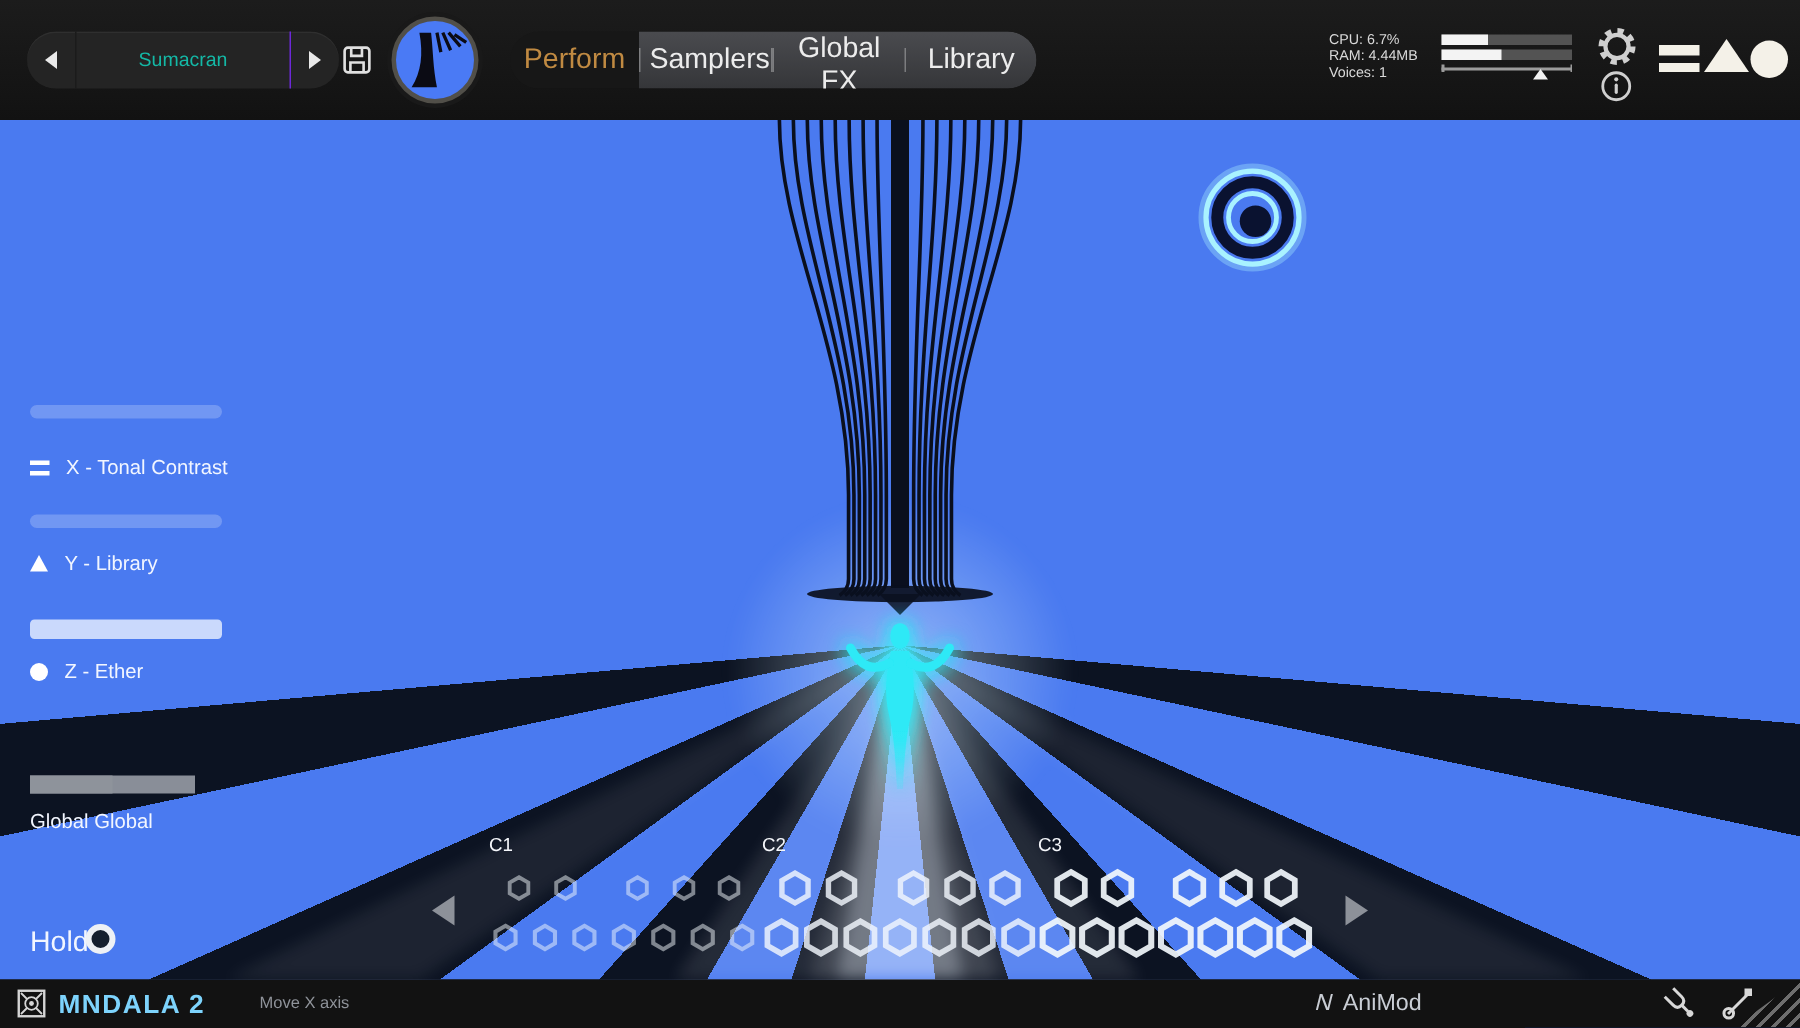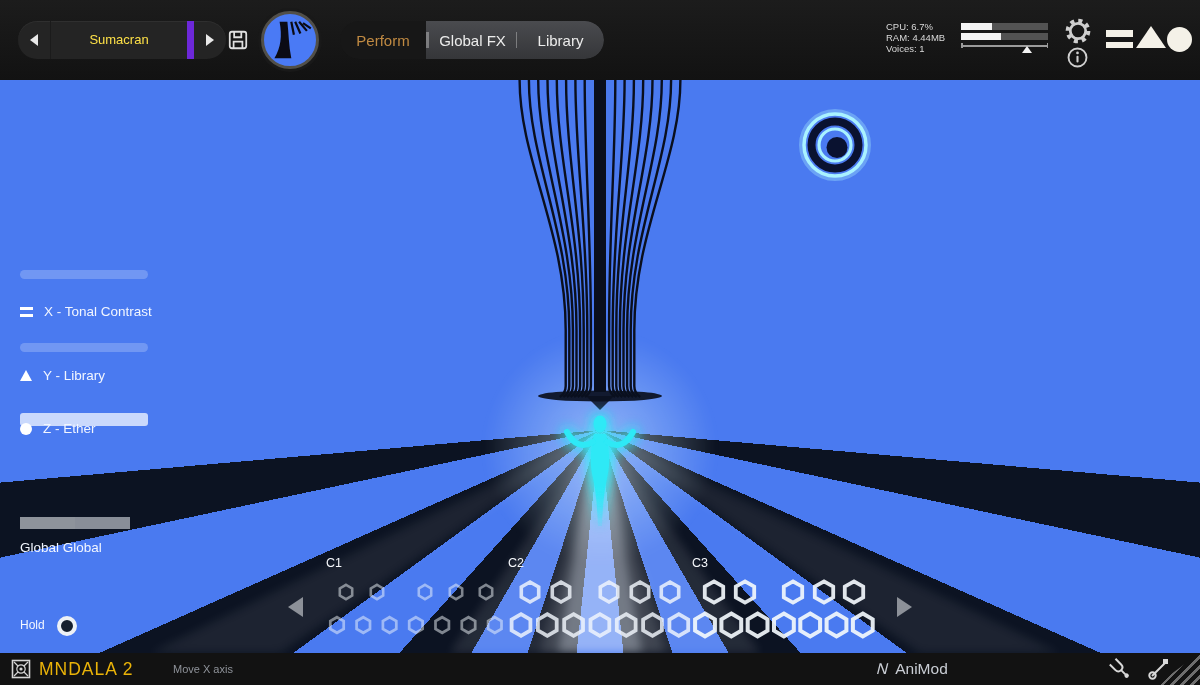--- a/index.html
+++ b/index.html
@@ -5,27 +5,27 @@
   html,body{margin:0;padding:0;background:#000;}
   body{width:1200px;height:685px;overflow:hidden;font-family:"Liberation Sans","DejaVu Sans",sans-serif;}
   #app{position:relative;width:1200px;height:685px;background:#111;}
 
   
   .header{position:absolute;top:0;left:0;width:1200px;height:80px;background:linear-gradient(180deg,#1c1c1c,#121212);}
   .preset{position:absolute;left:18px;top:21px;width:208px;height:38px;border-radius:19px;background:#242424;display:flex;align-items:center;box-shadow:inset 0 1px 0 rgba(255,255,255,.05);}
   .chev{width:32px;height:100%;background:none;border:none;display:flex;align-items:center;justify-content:center;cursor:pointer;padding:0;}
   .tri-l{width:0;height:0;border-top:6px solid transparent;border-bottom:6px solid transparent;border-right:8px solid #e9e9e9;}
   .tri-r{width:0;height:0;border-top:6px solid transparent;border-bottom:6px solid transparent;border-left:8px solid #e9e9e9;}
-  .preset-name{flex:1;text-align:center;font-size:13px;color:#fde047;border-left:1px solid #1b1b1b;border-right:7px solid #6d28d9;line-height:38px;height:38px;}
+  .preset-name{flex:1;text-align:center;font-size:13px;color:#14b8a6;border-left:1px solid #1b1b1b;border-right:1px solid #6d28d9;line-height:38px;height:38px;}
   .save-btn{position:absolute;left:227px;top:29px;width:22px;height:22px;background:none;border:none;padding:0;cursor:pointer;}
   .logo-badge{position:absolute;left:261px;top:11px;width:58px;height:58px;border-radius:50%;background:#4a7af5;border:3px solid #514f49;box-shadow:0 0 0 3px #191919;box-sizing:border-box;cursor:pointer;}
   .logo-badge svg{position:absolute;inset:0;}
 
   .tabs{position:absolute;left:340px;top:21px;height:38px;display:flex;border-radius:19px;overflow:hidden;}
-  .tab{border:none;background:none;font-size:15px;cursor:pointer;font-family:inherit;}
+  .tab{border:none;background:none;font-size:19px;cursor:pointer;font-family:inherit;}
   .tab-perform{width:86px;background:#171717;color:#c08a42;border-radius:19px 0 0 19px;}
   .tab-group{display:flex;background:linear-gradient(180deg,#4a4b4f,#353639);border-radius:0 19px 19px 0;}
   .tab-item{width:87px;color:#ececec;}
   .vsep{width:1px;height:16px;background:rgba(255,255,255,.32);align-self:center;}
 
   .stats{position:absolute;left:886px;top:21px;font-size:9.5px;line-height:11px;color:#d9d9d9;}
   .meters{position:absolute;left:961px;top:23px;width:87px;}
   .meter{height:7px;background:#535353;margin-bottom:3px;position:relative;}
   .meter i{display:block;height:100%;background:#f3f3f3;}
   .pan{position:relative;height:11px;margin-top:2px;cursor:pointer;}
@@ -59,29 +59,29 @@
   .axis-track.z{height:13px;background:rgba(238,244,255,.78);border-radius:3px;}
   .axis-label{position:absolute;left:20px;display:flex;gap:11px;align-items:center;color:#f2f6ff;font-size:13.5px;}
   .ic-eq{width:13px;height:10px;border-top:3.2px solid #fff;border-bottom:3.2px solid #fff;box-sizing:border-box;}
   .ic-tri{width:0;height:0;border-left:6.5px solid transparent;border-right:6.5px solid transparent;border-bottom:11px solid #fff;}
   .ic-dot{width:12px;height:12px;border-radius:50%;background:#fff;}
 
   .gv-track{position:absolute;left:20px;top:437px;width:110px;height:12px;background:rgba(240,244,250,.55);cursor:pointer;}
   .gv-track i{display:block;height:100%;background:#8e939b;}
   .gv-label{position:absolute;left:20px;top:460px;color:#f2f6ff;font-size:13.5px;}
 
-  .hold-label{position:absolute;left:20px;top:538px;color:#f2f6ff;font-size:12px;}
+  .hold-label{position:absolute;left:20px;top:538px;color:#f2f6ff;font-size:19px;}
   .hold-ring{position:absolute;left:57px;top:536px;width:20px;height:20px;border-radius:50%;border:4.5px solid #eef1f5;background:#16202e;box-sizing:border-box;cursor:pointer;}
 
   .oct-label{position:absolute;top:476px;color:#f5f7fb;font-size:12.5px;}
 
   
   .footer{position:absolute;top:653px;left:0;width:1200px;height:32px;background:#121212;}
   .f-logo{position:absolute;left:11px;top:6px;width:20px;height:20px;}
-  .f-brand{position:absolute;left:39px;top:6px;font-size:17.5px;font-weight:400;letter-spacing:1px;color:#eab308;}
+  .f-brand{position:absolute;left:39px;top:6px;font-size:17.5px;font-weight:700;letter-spacing:1px;color:#7dd3fc;}
   .f-status{position:absolute;left:173px;top:10px;font-size:11px;color:#8f939a;}
   .f-anim{position:absolute;left:877px;top:7px;font-size:15.5px;color:#c9cdd4;display:flex;gap:7px;}
   .f-anim .n{display:inline-block;transform:skewX(-14deg);font-weight:400;}
   .f-icon{position:absolute;top:3px;width:26px;height:26px;background:none;border:none;padding:0;cursor:pointer;}
   .resize-grip{position:absolute;right:0;bottom:0;width:44px;height:32px;background:repeating-linear-gradient(135deg,rgba(0,0,0,0) 0 4.5px,#6e6e6e 4.5px 7px);clip-path:polygon(100% 0,100% 100%,0 100%);}
 </style>
 </head>
 <body>
 
 <div id="app">
@@ -109,20 +109,21 @@
       <svg viewBox="-20 -20 40 40">
         <path d="M -8 -14 C -6 -3 -7 6 -12 14 L 1 14 C -1 4 -1 -5 -2 -14 Z" fill="#0b0b14"></path>
         <path d="M 1 -14 L 3 -4 M 4 -14 L 8 -5 M 7 -14 L 13 -7 M 10 -13 L 16 -9" stroke="#0b0b14" stroke-width="1.7" fill="none"></path>
       </svg>
     </div>
 
     <nav class="tabs">
       <button class="tab tab-perform">Perform</button>
       <div class="tab-group">
         <span class="vsep"></span>
+        <button class="tab tab-item">Samplers</button>
         <span class="vsep"></span>
         <span class="vsep"></span>
         <button class="tab tab-item">Global FX</button>
         <span class="vsep"></span>
         <button class="tab tab-item">Library</button>
       </div>
     </nav>
 
     <div class="stats">
       <div>CPU: 6.7%</div>
@@ -284,21 +285,21 @@
       <span>X - Tonal Contrast</span>
     </div>
 
     <div class="axis-track" style="top:263px;"></div>
     <div class="axis-label" style="top:288px;">
       <span class="ic-tri"></span>
       <span>Y - Library</span>
     </div>
 
     <div class="axis-track z" style="top:333px;"></div>
-    <div class="axis-label" style="top:341px;">
+    <div class="axis-label" style="top:360px;">
       <span class="ic-dot"></span>
       <span>Z - Ether</span>
     </div>
 
     <div class="gv-track">
         <i style="width: 50%;"></i>
       </div>
     <div class="gv-label">Global Global</div>
 
     <div class="hold-label">Hold</div>

